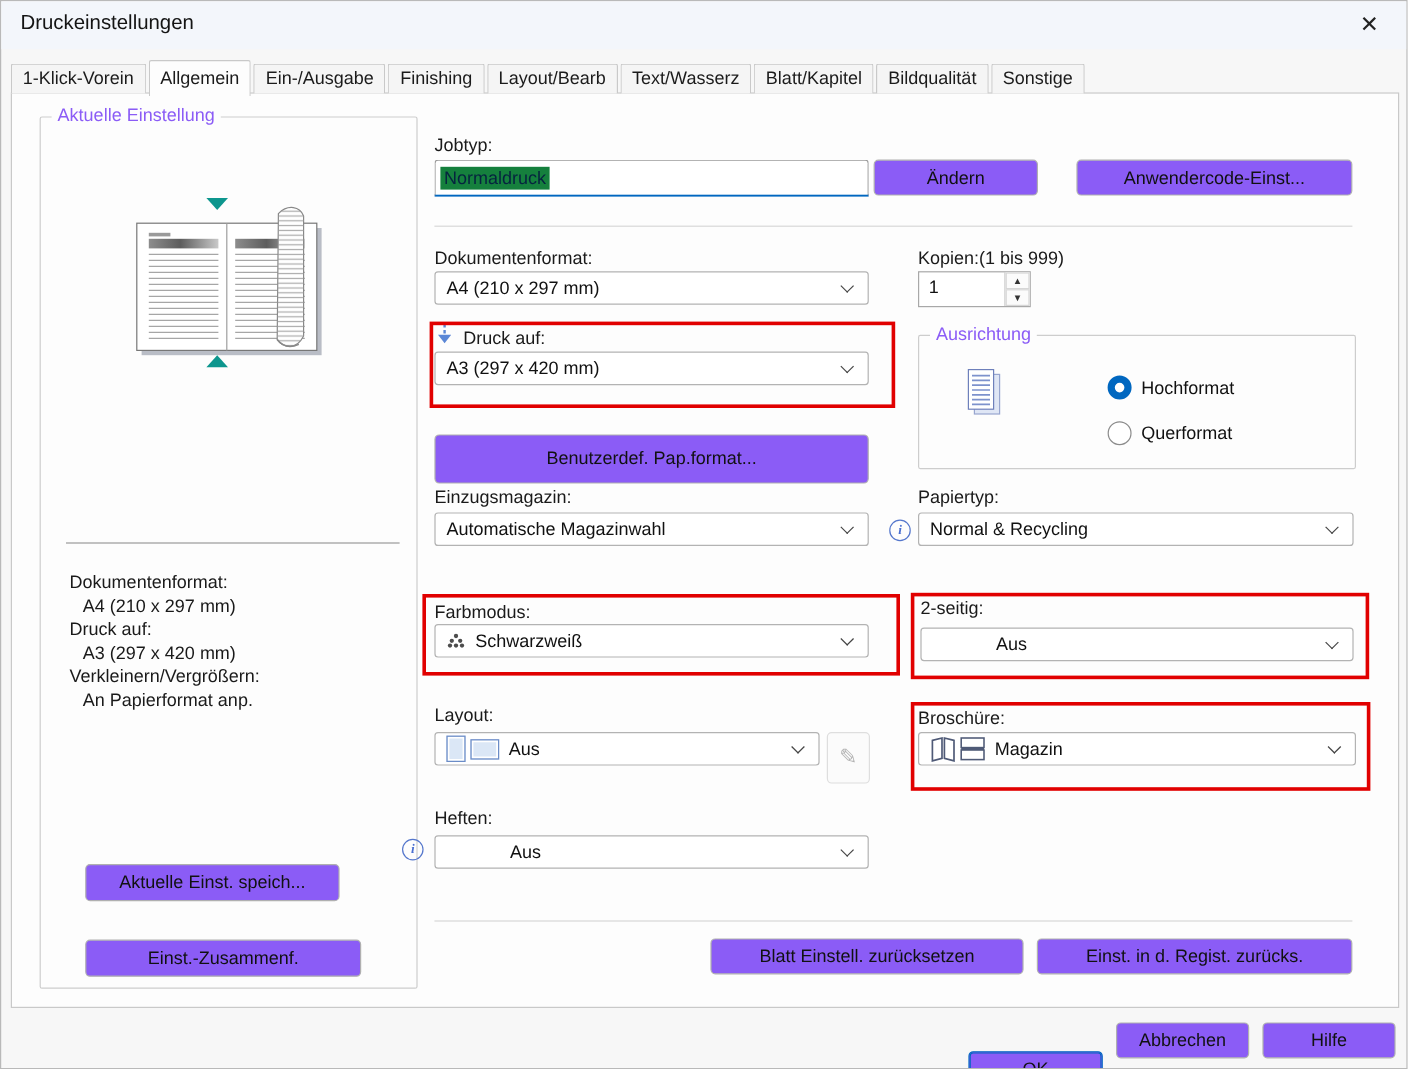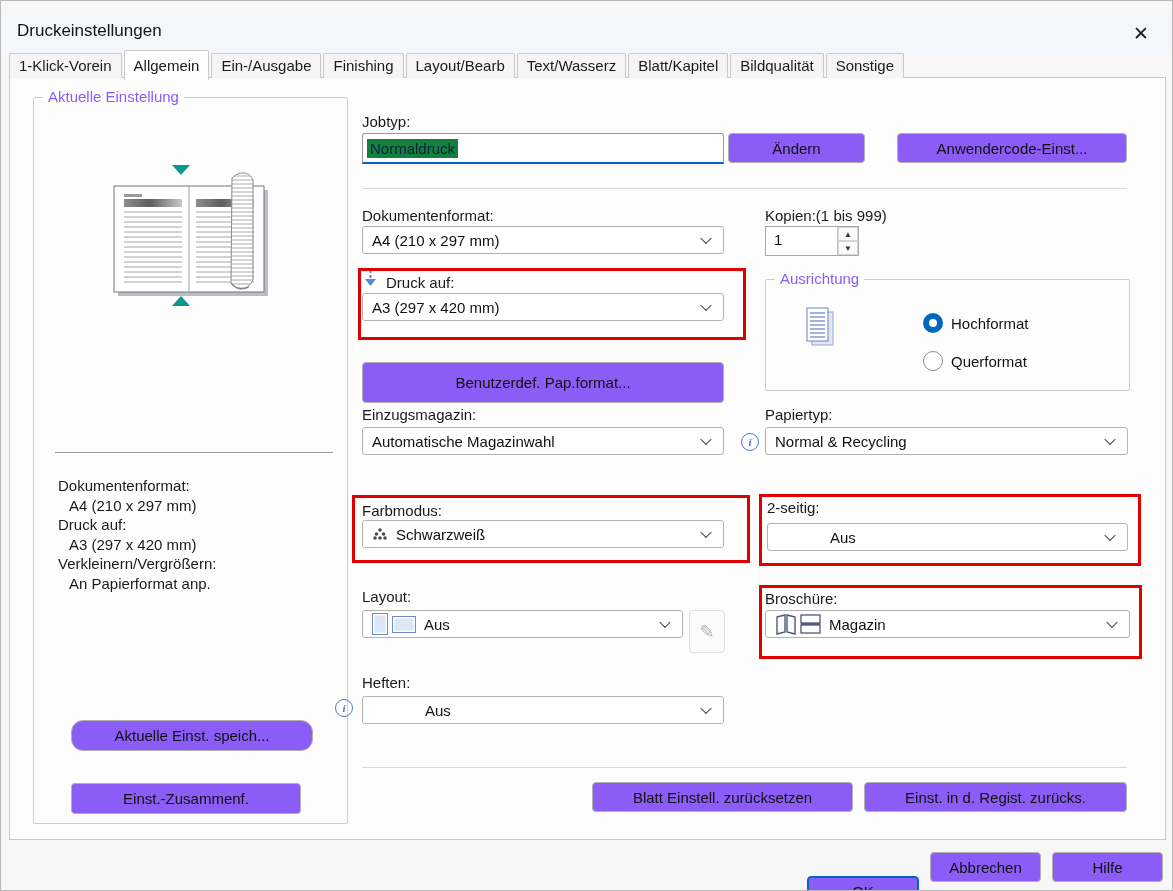--- a/index.html
+++ b/index.html
@@ -1,18 +1,18 @@
 <!DOCTYPE html>
 <html><head>
 <meta charset="utf-8">
 <style>
   html,body{margin:0;padding:0;background:#dcdcdc;font-family:"Liberation Sans","DejaVu Sans",sans-serif;}
   #window{position:relative;width:1173px;height:891px;background:#f7f7f7;border:1px solid #b9b9b9;box-sizing:border-box;overflow:hidden;}
   
-  .titlebar{position:absolute;left:0;top:12px;width:100%;height:40px;background:#f3f6fb;text-align:center;}
+  .titlebar{position:absolute;left:0;top:0;width:100%;height:40px;background:#f3f6fb;text-align:center;}
   .title{position:absolute;left:16px;top:8px;font-size:17px;color:#141414;}
   .close-btn{position:absolute;right:14px;top:6px;width:34px;height:28px;display:flex;align-items:center;justify-content:center;font-size:19px;color:#222;cursor:default;}
   
   .tabs{position:absolute;left:8px;top:47px;display:flex;align-items:flex-end;height:30px;z-index:3;}
   .tab{padding:3px 9px 4px 9px;font-size:15px;color:#1b1b1b;background:#f5f5f5;border:1px solid #c9c9c9;border-bottom:none;margin-right:2px;white-space:nowrap;border-radius:2px 2px 0 0;}
   .tab.active{background:#fdfdfd;padding-top:6px;padding-bottom:6px;margin-bottom:-2px;z-index:4;}
   
   .page{position:absolute;left:8px;top:76px;width:1157px;height:763px;background:#fdfdfd;border:1px solid #c9c9c9;box-sizing:border-box;}
   
   .lbl{position:absolute;font-size:15px;color:#1a1a1a;white-space:nowrap;}
@@ -134,21 +134,21 @@
 
       <div class="sum" style="left:24px;top:378px;">
         <div>Dokumentenformat:</div>
         <div class="ind">A4 (210 x 297 mm)</div>
         <div>Druck auf:</div>
         <div class="ind">A3 (297 x 420 mm)</div>
         <div>Verkleinern/Vergrößern:</div>
         <div class="ind">An Papierformat anp.</div>
       </div>
 
-      <div class="btn" style="left:37px;top:622px;width:242px;height:31px;border-radius:12px;">Aktuelle Einst. speich...</div>
+      <div class="btn" style="left:37px;top:622px;width:212px;height:31px;">Aktuelle Einst. speich...</div>
       <div class="btn" style="left:37px;top:685px;width:230px;height:31px;">Einst.-Zusammenf.</div>
     </div>
 
     <div class="lbl" style="left:352px;top:35px;">Jobtyp:</div>
     <div class="jobfield" style="left:352px;top:55px;width:362px;height:31px;">
       <span class="selection">Normaldruck</span>
     </div>
     <div class="btn" style="left:718px;top:55px;width:137px;height:30px;">Ändern</div>
     <div class="btn" style="left:887px;top:55px;width:230px;height:30px;">Anwendercode-Einst...</div>
 

